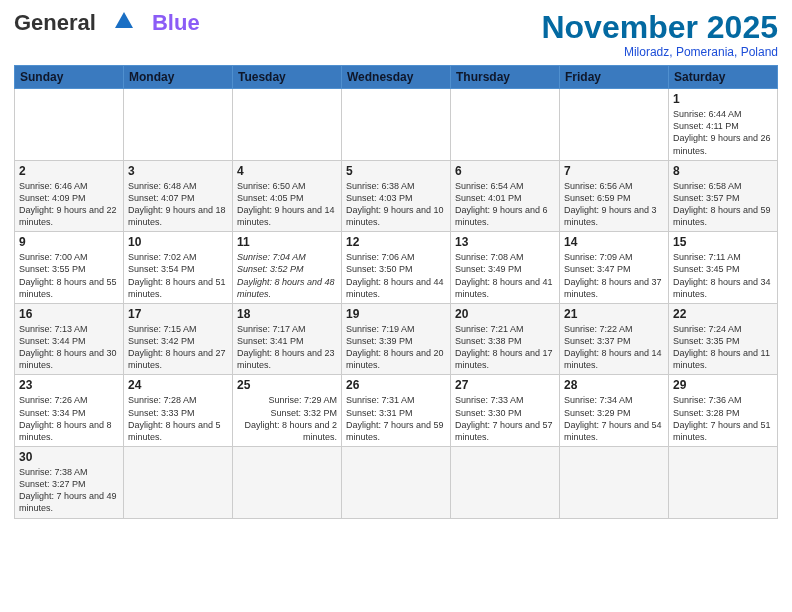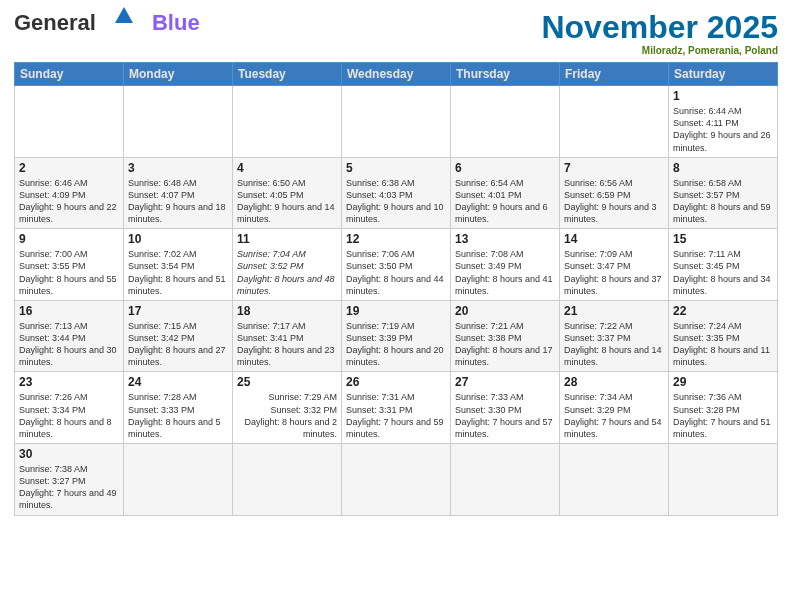--- a/index.html
+++ b/index.html
@@ -22,21 +22,21 @@
       align-items: flex-start;
       margin-bottom: 6px;
     }
     .logo {
       display: flex;
       flex-direction: column;
       align-items: flex-start;
     }
     .logo-text {
       display: flex;
-      align-items: flex-start;
+      align-items: center;
       gap: 18px;
     }
     .logo-general {
       font-size: 22px;
       font-weight: bold;
       color: #333;
     }
     .logo-blue {
       font-size: 22px;
       font-weight: bold;
@@ -45,32 +45,32 @@
     .title-block {
       text-align: right;
     }
     .title-block h1 {
       font-size: 32px;
       font-weight: bold;
       color: #0369a1;
       line-height: 1.1;
     }
     .title-block h2 {
-      font-size: 10px;
-      font-weight: bold;
-      color: #4d7c0f;
+      font-size: 12px;
+      font-weight: normal;
+      color: #1d4ed8;
     }
     .calendar {
       width: 100%;
       border-collapse: collapse;
       border: 1px solid #ccc;
     }
     .calendar th {
       background: #3a7abf;
-      color: #e5e5e5;
+      color: #0f172a;
       font-size: 12px;
       font-weight: bold;
       padding: 4px 5px;
       text-align: left;
       border: 1px solid #5090cf;
     }
     .calendar td {
       vertical-align: top;
       border: 1px solid #ccc;
       padding: 3px 4px;

